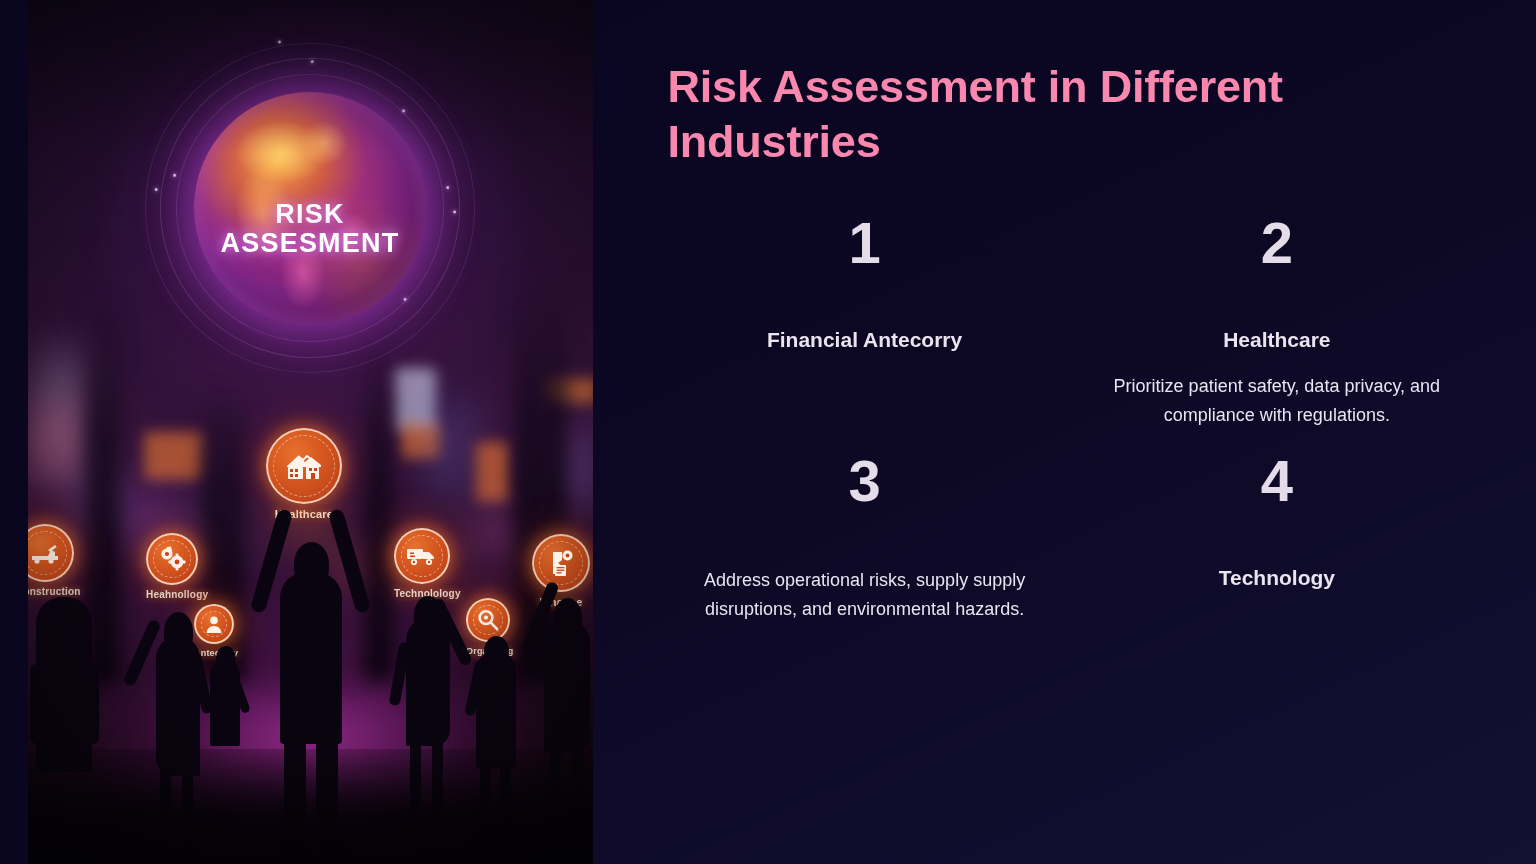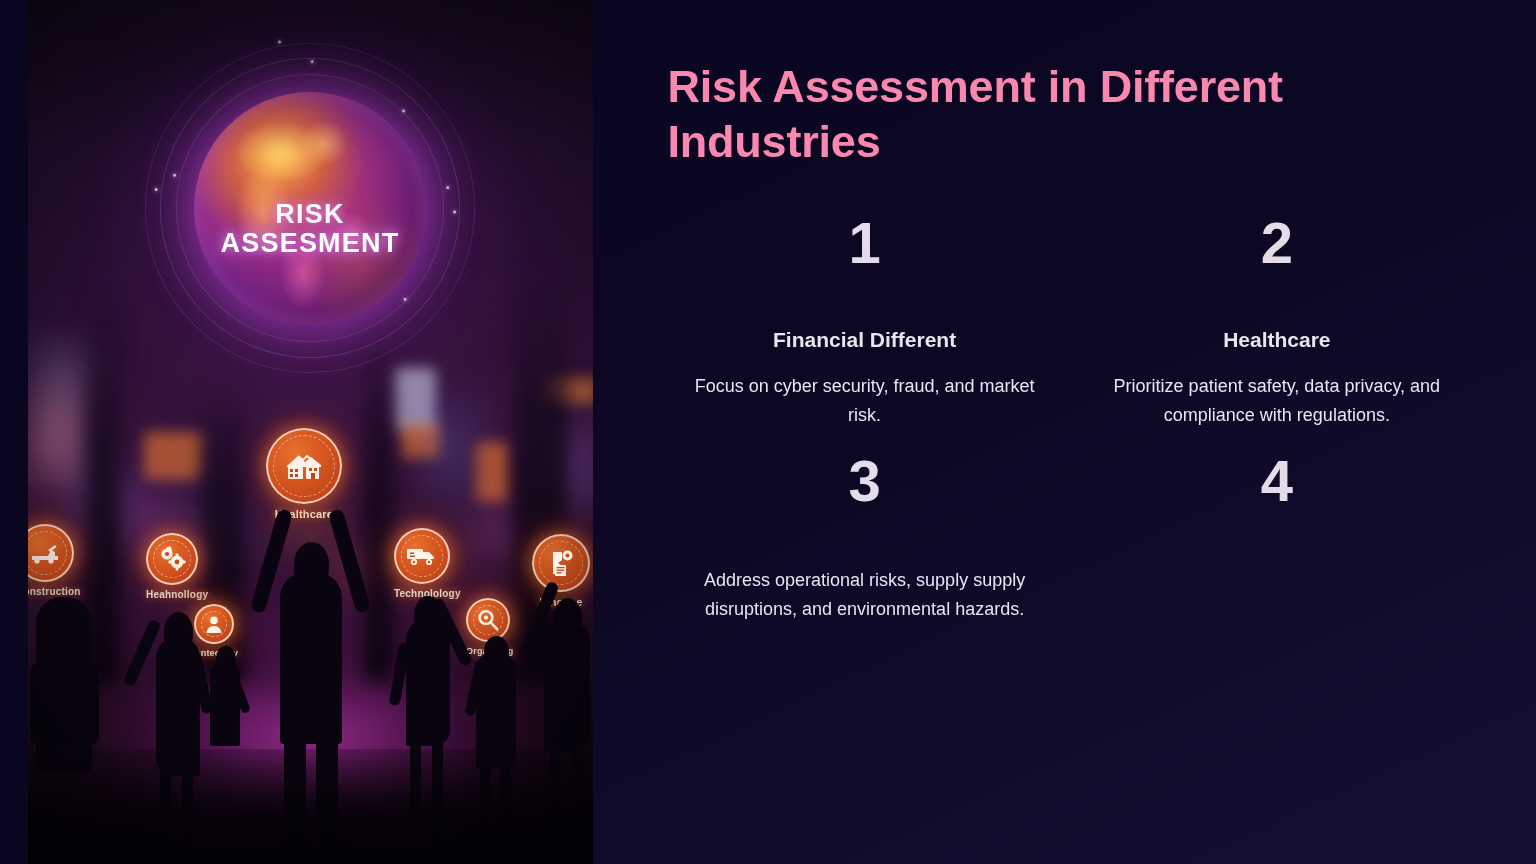--- a/index.html
+++ b/index.html
@@ -413,34 +413,34 @@
   </div>
 
   <div id="content-panel">
 
     <h1 id="page-title">Risk Assessment in Different Industries</h1>
 
     <div id="cards">
 
       <div class="card">
         <div class="card-number">1</div>
-        <div class="card-title">Financial Different</div>
-        <div class="card-desc">Focus on cyber security, fraud, and market risk.</div>
+        <div class="card-title">Financial Antecorry</div>
       </div>
 
       <div class="card">
         <div class="card-number">2</div>
         <div class="card-title">Healthcare</div>
         <div class="card-desc">Prioritize patient safety, data privacy, and compliance with regulations.</div>
       </div>
 
       <div class="card">
         <div class="card-number">3</div>
         <div class="card-desc">Address operational risks, supply supply disruptions, and environmental hazards.</div>
       </div>
 
       <div class="card">
         <div class="card-number">4</div>
+        <div class="card-title">Technology</div>
       </div>
 
     </div>
   </div>
 </div>
 
 </body></html>

